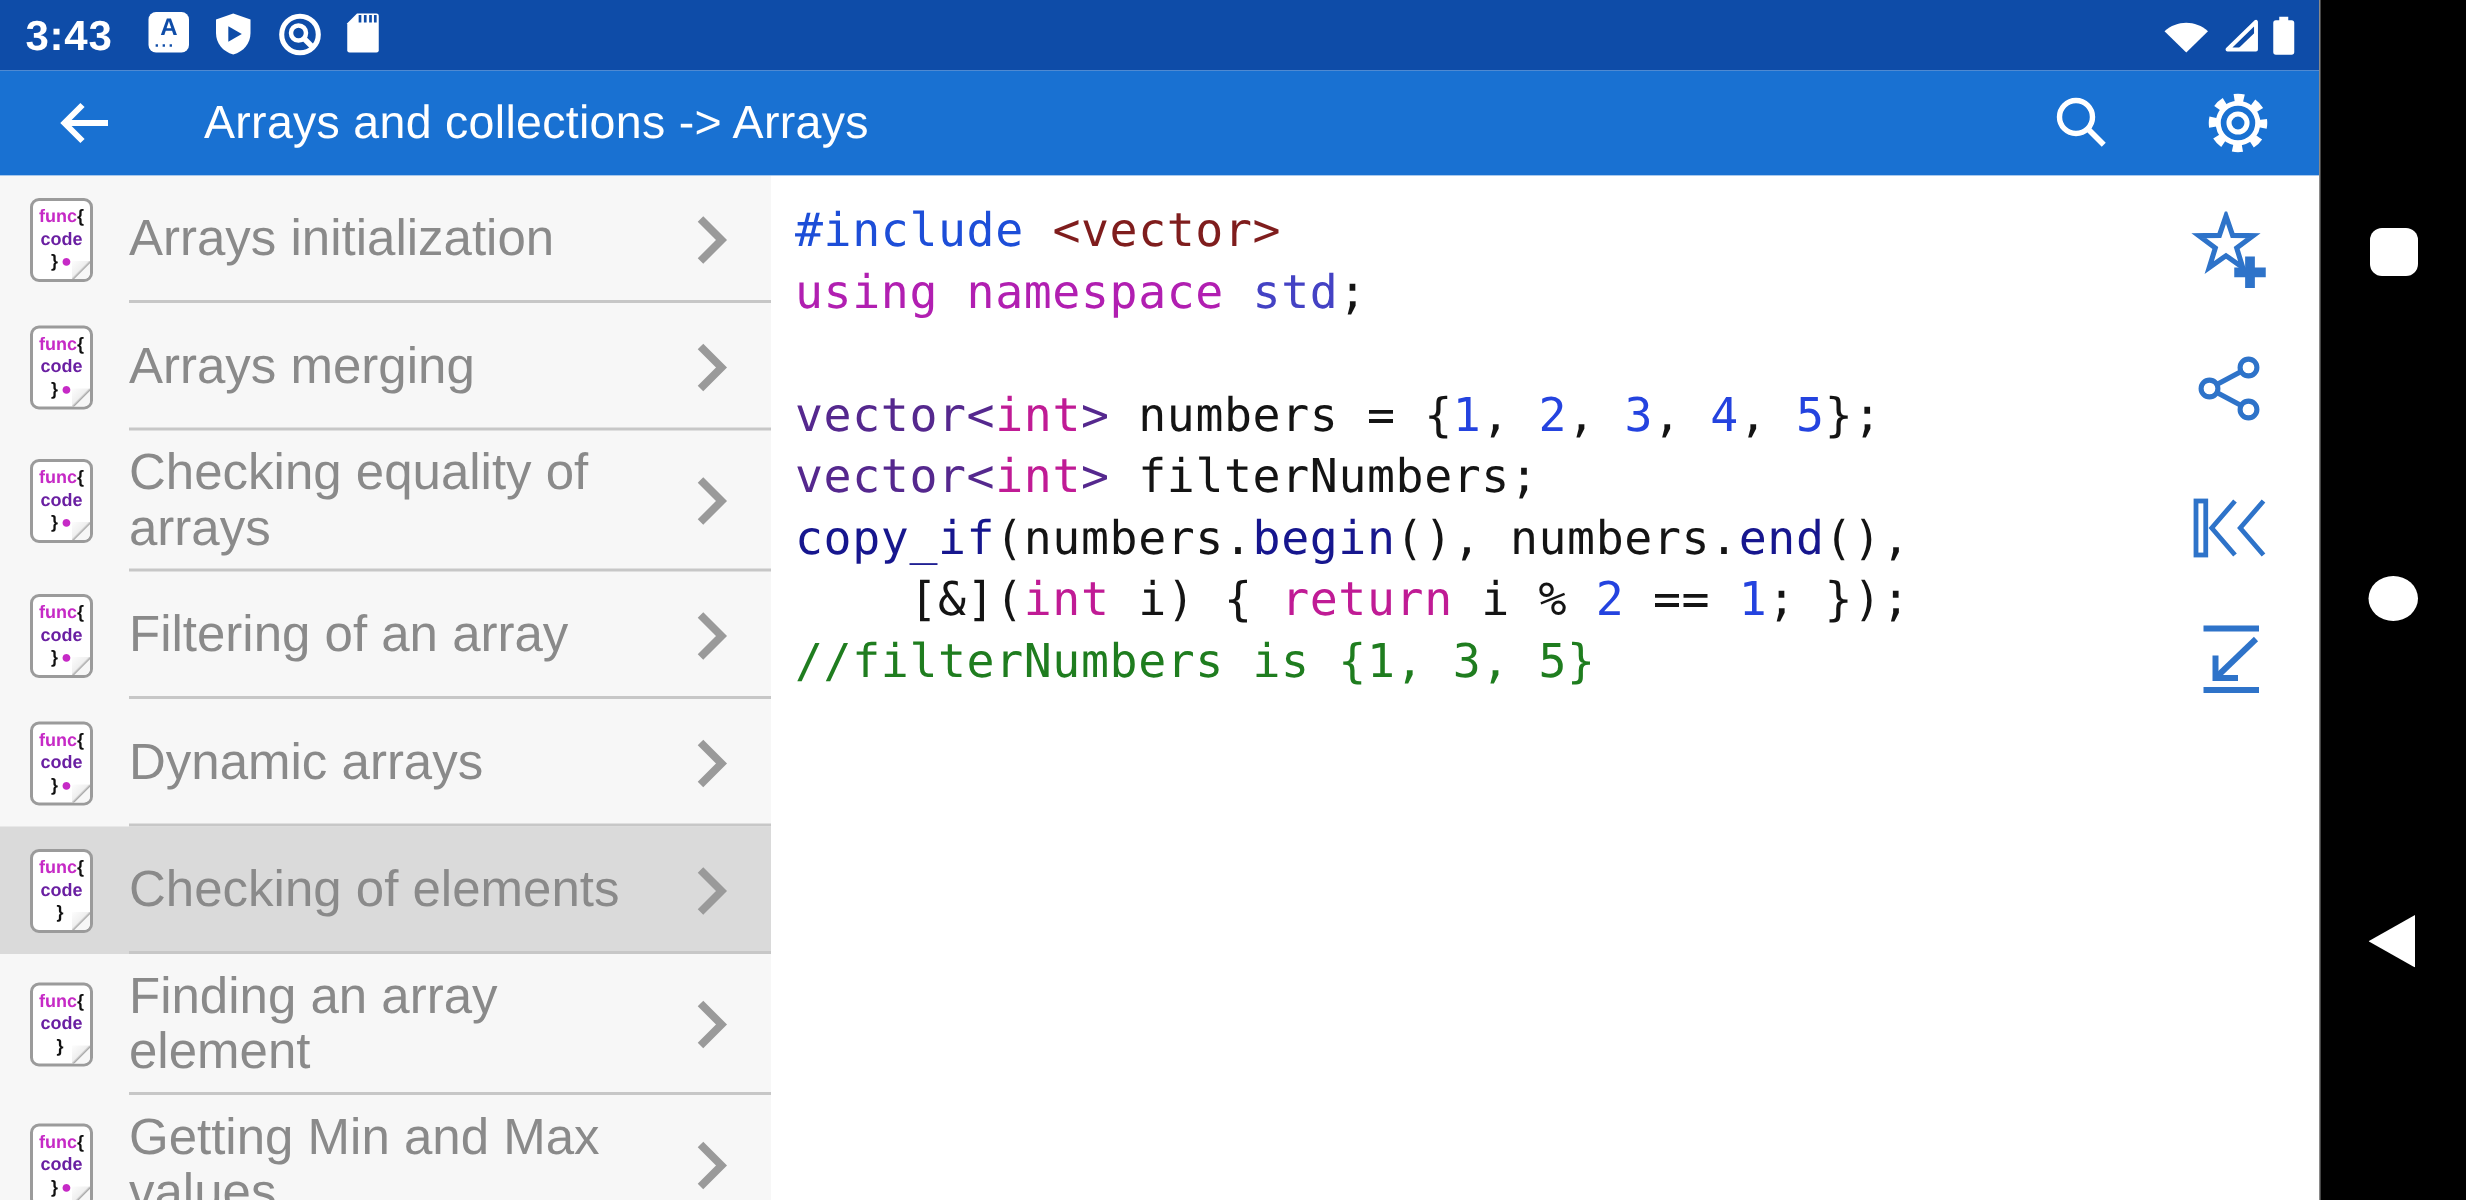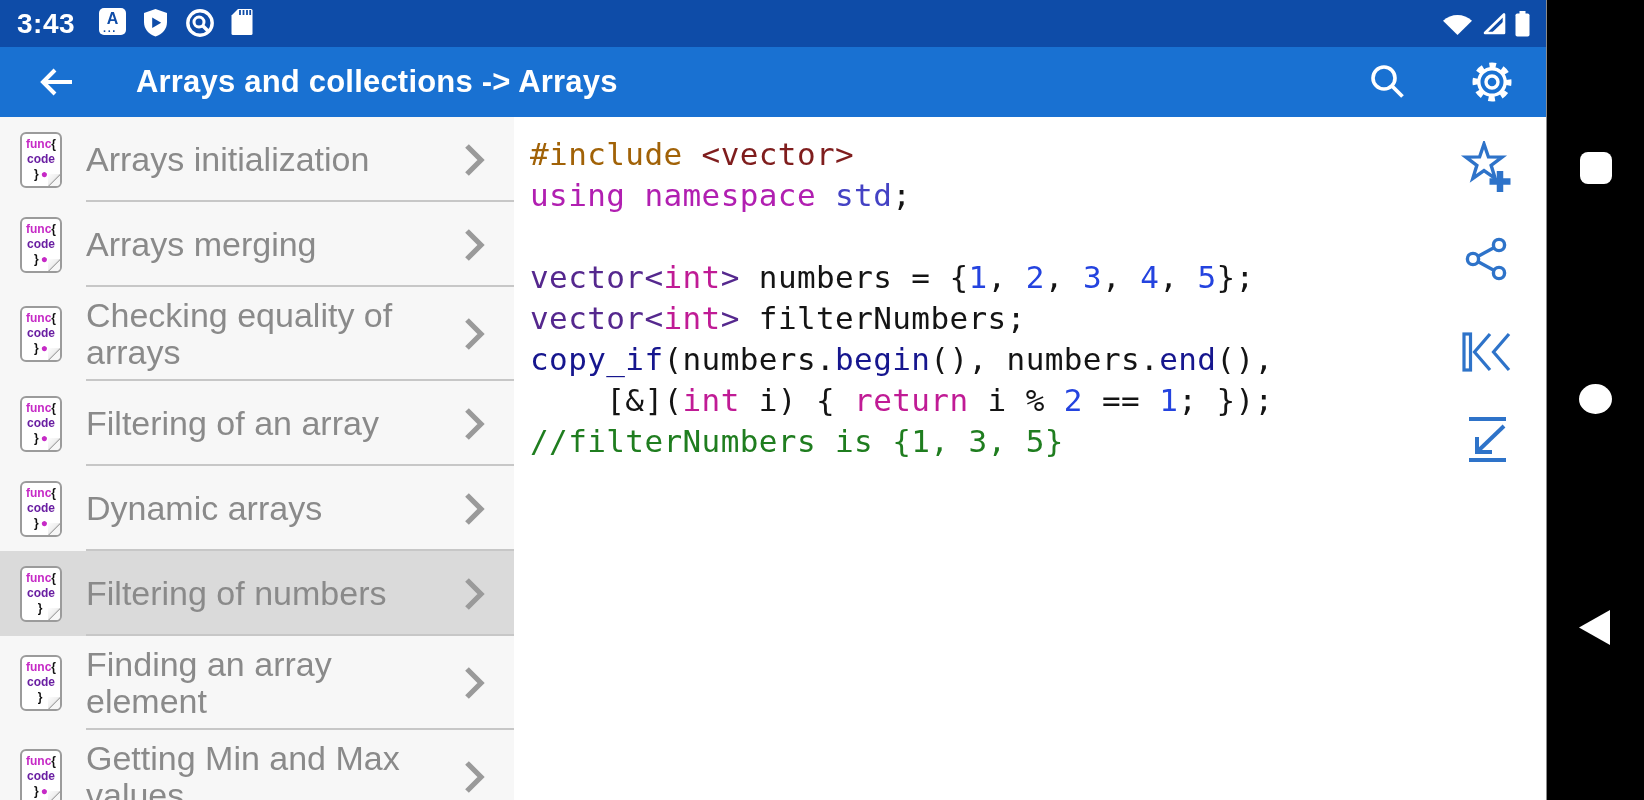--- a/index.html
+++ b/index.html
@@ -23,21 +23,21 @@
           color:var(--status_bar_bg,#0e4ca8); text-align:center; }
   .si-a .a { font-size:16px; font-weight:bold; line-height:22px; }
   .si-a .dots { position:absolute; left:4px; bottom:1px; font-size:11px; line-height:6px; letter-spacing:1px; font-weight:bold;}
   .icon-box { display:flex; align-items:center; }
 
   
   .appbar { height:70px; background:var(--app_bar_bg,#1971d2); position:relative;
             display:flex; align-items:center; flex:0 0 auto; }
   .ab-back { margin-left:36px; width:40px; height:40px; display:flex; align-items:center;
              justify-content:center; cursor:pointer; }
-  .ab-title { color:#fff; font-size:31px; font-weight:bold; margin-left:60px; letter-spacing:.2px; }
+  .ab-title { color:#fff; font-size:31px; font-weight:normal; margin-left:60px; letter-spacing:.2px; }
   .ab-search { position:absolute; right:138px; top:14px; width:42px; height:42px; }
   .ab-gear { position:absolute; right:30px; top:11px; width:48px; height:48px; }
 
   
   .content { flex:1 1 auto; display:flex; position:relative; overflow:hidden; }
 
   .sidebar { width:514px; flex:0 0 auto; background:var(--sidebar_bg,#f7f7f7); overflow:hidden; }
   .side-item { position:relative; min-height:85px; display:flex; align-items:center;
                padding:10px 62px 10px 86px; cursor:pointer; }
   .side-item.selected { background:var(--selected_item_bg,#dadada); }
@@ -220,21 +220,21 @@
               <path d="M7 4 L21 18 L7 32" fill="none" stroke="#9a9a9a" stroke-width="5.2"></path>
             </svg>
           </div>
           <div class="side-item selected">
             <div class="doc-icon">
               <div><span class="di-func">func</span><span class="di-brace">{</span></div>
               <div class="di-code">code</div>
               <div><span class="di-brace2">}</span><span class="di-dot"></span></div>
               <div class="di-fold"></div>
             </div>
-            <div class="side-label">Filtering of numbers</div>
+            <div class="side-label">Checking of elements</div>
             <svg class="chev" width="28" height="36" viewBox="0 0 28 36">
               <path d="M7 4 L21 18 L7 32" fill="none" stroke="#9a9a9a" stroke-width="5.2"></path>
             </svg>
           </div>
           <div class="side-item">
             <div class="doc-icon">
               <div><span class="di-func">func</span><span class="di-brace">{</span></div>
               <div class="di-code">code</div>
               <div><span class="di-brace2">}</span><span class="di-dot"></span></div>
               <div class="di-fold"></div>
@@ -252,21 +252,21 @@
               <div class="di-fold"></div>
             </div>
             <div class="side-label">Getting Min and Max values</div>
             <svg class="chev" width="28" height="36" viewBox="0 0 28 36">
               <path d="M7 4 L21 18 L7 32" fill="none" stroke="#9a9a9a" stroke-width="5.2"></path>
             </svg>
           </div>
         </div>
       <div class="codearea">
         <div id="code-block">
-            <div class="code-line"><span style="color: #a16207;">#include</span><span style="color: rgb(20, 20, 20);"> </span><span style="color: #7f1d1d;">&lt;vector&gt;</span></div>
+            <div class="code-line"><span style="color: #1d4ed8;">#include</span><span style="color: rgb(20, 20, 20);"> </span><span style="color: #7f1d1d;">&lt;vector&gt;</span></div>
             <div class="code-line"><span style="color: rgb(177, 31, 177);">using namespace</span><span style="color: rgb(20, 20, 20);"> </span><span style="color: rgb(68, 66, 196);">std</span><span style="color: rgb(20, 20, 20);">;</span></div>
             <div class="code-line">&nbsp;</div>
             <div class="code-line"><span style="color: rgb(85, 40, 142);">vector</span><span style="color: rgb(85, 40, 142);">&lt;</span><span style="color: rgb(192, 27, 149);">int</span><span style="color: rgb(85, 40, 142);">&gt;</span><span style="color: rgb(20, 20, 20);"> numbers = {</span><span style="color: rgb(36, 67, 223);">1</span><span style="color: rgb(20, 20, 20);">, </span><span style="color: rgb(36, 67, 223);">2</span><span style="color: rgb(20, 20, 20);">, </span><span style="color: rgb(36, 67, 223);">3</span><span style="color: rgb(20, 20, 20);">, </span><span style="color: rgb(36, 67, 223);">4</span><span style="color: rgb(20, 20, 20);">, </span><span style="color: rgb(36, 67, 223);">5</span><span style="color: rgb(20, 20, 20);">};</span></div>
             <div class="code-line"><span style="color: rgb(85, 40, 142);">vector</span><span style="color: rgb(85, 40, 142);">&lt;</span><span style="color: rgb(192, 27, 149);">int</span><span style="color: rgb(85, 40, 142);">&gt;</span><span style="color: rgb(20, 20, 20);"> filterNumbers;</span></div>
             <div class="code-line"><span style="color: rgb(22, 22, 142);">copy_if</span><span style="color: rgb(20, 20, 20);">(numbers.</span><span style="color: rgb(22, 22, 142);">begin</span><span style="color: rgb(20, 20, 20);">(), numbers.</span><span style="color: rgb(22, 22, 142);">end</span><span style="color: rgb(20, 20, 20);">(),</span></div>
             <div class="code-line"><span style="color: rgb(20, 20, 20);">    [&amp;](</span><span style="color: rgb(192, 27, 149);">int</span><span style="color: rgb(20, 20, 20);"> i) { </span><span style="color: rgb(192, 27, 149);">return</span><span style="color: rgb(20, 20, 20);"> i % </span><span style="color: rgb(36, 67, 223);">2</span><span style="color: rgb(20, 20, 20);"> == </span><span style="color: rgb(36, 67, 223);">1</span><span style="color: rgb(20, 20, 20);">; });</span></div>
             <div class="code-line"><span style="color: rgb(31, 125, 31);">//filterNumbers is {1, 3, 5}</span></div>
           </div>
       </div>
 

